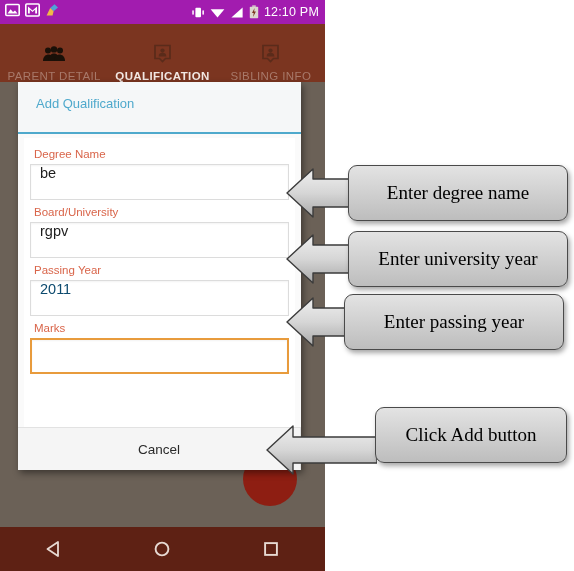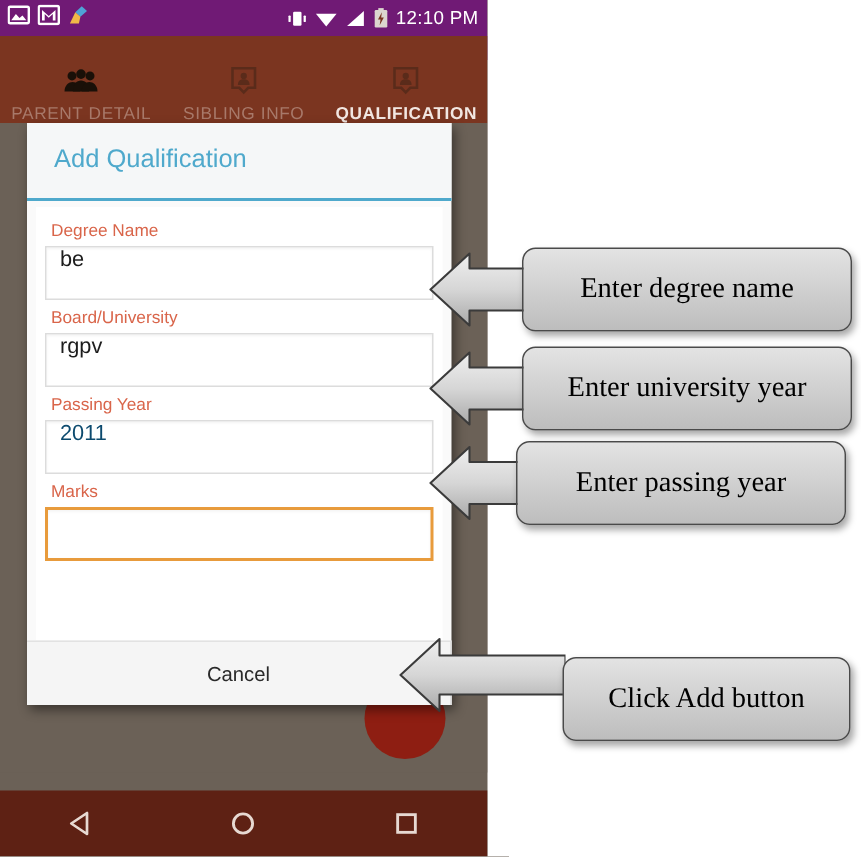--- a/index.html
+++ b/index.html
@@ -9,21 +9,21 @@
     font-family:"Liberation Sans", sans-serif;
     overflow:hidden;
     position:relative;
   }
   .stage{position:absolute;left:0;top:0;width:574px;height:571px;}
 
   
   .phone{position:absolute;left:0;top:0;width:325px;height:571px;background:#6b6157;overflow:hidden;}
 
   
-  .statusbar{position:absolute;left:0;top:0;width:325px;height:40px;background:#701a75;}
+  .statusbar{position:absolute;left:0;top:0;width:325px;height:40px;background:#a21caf;}
   .sb-left{position:absolute;left:5px;top:3px;display:flex;align-items:center;gap:5px;}
   .sb-right{position:absolute;right:6px;top:2px;display:flex;align-items:center;gap:5px;}
   .sb-time{color:#ffffff;font-size:12.5px;letter-spacing:.2px;line-height:20px;}
   .ic{display:block;}
 
   
   .tabbar{position:absolute;left:0;top:24px;width:325px;height:58px;background:#7b3520;}
   .tabs{display:flex;height:58px;}
   .tab{flex:1;display:flex;flex-direction:column;align-items:center;justify-content:flex-end;padding-top:4px;}
   .tab-ico{height:26px;display:flex;align-items:center;justify-content:center;}
@@ -37,21 +37,21 @@
 
   
   .navbar{position:absolute;left:0;top:527px;width:325px;height:44px;background:#5e2114;
           display:flex;align-items:center;justify-content:space-around;}
   .navbtn{width:34px;height:34px;display:flex;align-items:center;justify-content:center;}
 
   
   .dialog{position:absolute;left:18px;top:82px;width:283px;height:388px;
           background:#fafafa;box-shadow:2px 3px 7px rgba(0,0,0,.45);}
   .dlg-head{height:52px;position:relative;background:#f5f7f8;}
-  .dlg-title{position:absolute;left:18px;top:14px;font-size:17px;color:#4fa9cc;}
+  .dlg-title{position:absolute;left:18px;top:14px;font-size:13px;color:#4fa9cc;}
   .dlg-rule{position:absolute;left:0;bottom:0;width:100%;height:2px;background:#4fa9cc;}
 
   .dlg-body{background:#ffffff;margin:4px 6px 0 6px;padding:6px 6px 8px 6px;height:289px;box-sizing:border-box;}
   .field{margin-bottom:2px;}
   .flabel{font-size:11.5px;color:#d9654a;padding:4px 2px 4px 4px;}
   .fbox{height:36px;border:1px solid #dcdcdc;background:#fff;display:flex;align-items:flex-start;
         padding:0 9px;box-sizing:border-box;box-shadow:inset 0 1px 2px rgba(0,0,0,.05);}
   .fbox.focused{border:2px solid #e89b3c;}
   .fval{font-size:14.5px;color:#1d1d1d;}
   .fval.placeholder{color:#0c4a6e;}
@@ -122,40 +122,40 @@
               <circle cx="6" cy="4.6" r="3" fill="#1a1008"></circle>
               <circle cx="12" cy="3.4" r="3.2" fill="#1a1008"></circle>
               <circle cx="18" cy="4.6" r="3" fill="#1a1008"></circle>
               <path d="M1 15 C1 10.6 4 8.6 6.4 8.6 C9 8.6 11.6 10.6 11.6 15 Z" fill="#1a1008"></path>
               <path d="M6.6 15 C6.6 10 9 7.6 12 7.6 C15 7.6 17.4 10 17.4 15 Z" fill="#1a1008"></path>
               <path d="M12.4 15 C12.4 10.6 15 8.6 17.6 8.6 C20 8.6 23 10.6 23 15 Z" fill="#1a1008"></path>
             </svg>
           </span>
           <span class="tab-lbl">PARENT DETAIL</span>
         </div>
+        <div class="tab active">
+          <span class="tab-ico">
+            <svg width="19" height="20" viewBox="0 0 19 20">
+              <path d="M2 1.5 H17 V14.5 H12.5 L9.5 17.6 L6.5 14.5 H2 Z" fill="none" stroke="#5a2b1a" stroke-width="1.7"></path>
+              <circle cx="9.5" cy="6.6" r="2.1" fill="#5a2b1a"></circle>
+              <path d="M5.6 12.6 C5.6 9.7 7.3 8.8 9.5 8.8 C11.7 8.8 13.4 9.7 13.4 12.6 Z" fill="#5a2b1a"></path>
+            </svg>
+          </span>
+          <span class="tab-lbl">QUALIFICATION</span>
+        </div>
         <div class="tab">
           <span class="tab-ico">
             <svg width="19" height="20" viewBox="0 0 19 20">
               <path d="M2 1.5 H17 V14.5 H12.5 L9.5 17.6 L6.5 14.5 H2 Z" fill="none" stroke="#5a2b1a" stroke-width="1.7"></path>
               <circle cx="9.5" cy="6.6" r="2.1" fill="#5a2b1a"></circle>
               <path d="M5.6 12.6 C5.6 9.7 7.3 8.8 9.5 8.8 C11.7 8.8 13.4 9.7 13.4 12.6 Z" fill="#5a2b1a"></path>
             </svg>
           </span>
           <span class="tab-lbl">SIBLING INFO</span>
         </div>
-        <div class="tab active">
-          <span class="tab-ico">
-            <svg width="19" height="20" viewBox="0 0 19 20">
-              <path d="M2 1.5 H17 V14.5 H12.5 L9.5 17.6 L6.5 14.5 H2 Z" fill="none" stroke="#5a2b1a" stroke-width="1.7"></path>
-              <circle cx="9.5" cy="6.6" r="2.1" fill="#5a2b1a"></circle>
-              <path d="M5.6 12.6 C5.6 9.7 7.3 8.8 9.5 8.8 C11.7 8.8 13.4 9.7 13.4 12.6 Z" fill="#5a2b1a"></path>
-            </svg>
-          </span>
-          <span class="tab-lbl">QUALIFICATION</span>
-        </div>
       </div>
     </div>
 
     <div class="content">
       <div class="fab"></div>
     </div>
 
     <div class="navbar">
       <div class="navbtn">
         <svg width="18" height="18" viewBox="0 0 18 18">
@@ -259,16 +259,16 @@
     <svg class="carrow" style="left:265px;top:424px;" width="112" height="52" viewBox="0 0 112 52">
       <path d="M28 13 L112 13 L112 39 L28 39 L28 50 L2 26 L28 2 Z" fill="url(#ag4)" stroke="#3b3b3b" stroke-width="1.4" stroke-linejoin="round"></path>
       <defs>
           <linearGradient id="ag4" x1="0" y1="0" x2="0" y2="1">
         <stop offset="0%" stop-color="#efefef"></stop>
             <stop offset="50%" stop-color="#d6d6d6"></stop>
             <stop offset="100%" stop-color="#a9a9a9"></stop>
       </linearGradient>
         </defs>
     </svg>
-    <div class="cbox" style="left:375px;top:438px;width:192px;height:56px;">Click Add button</div>
+    <div class="cbox" style="left:375px;top:407px;width:192px;height:56px;">Click Add button</div>
   </div>
 
 </div>
 
 </body></html>

